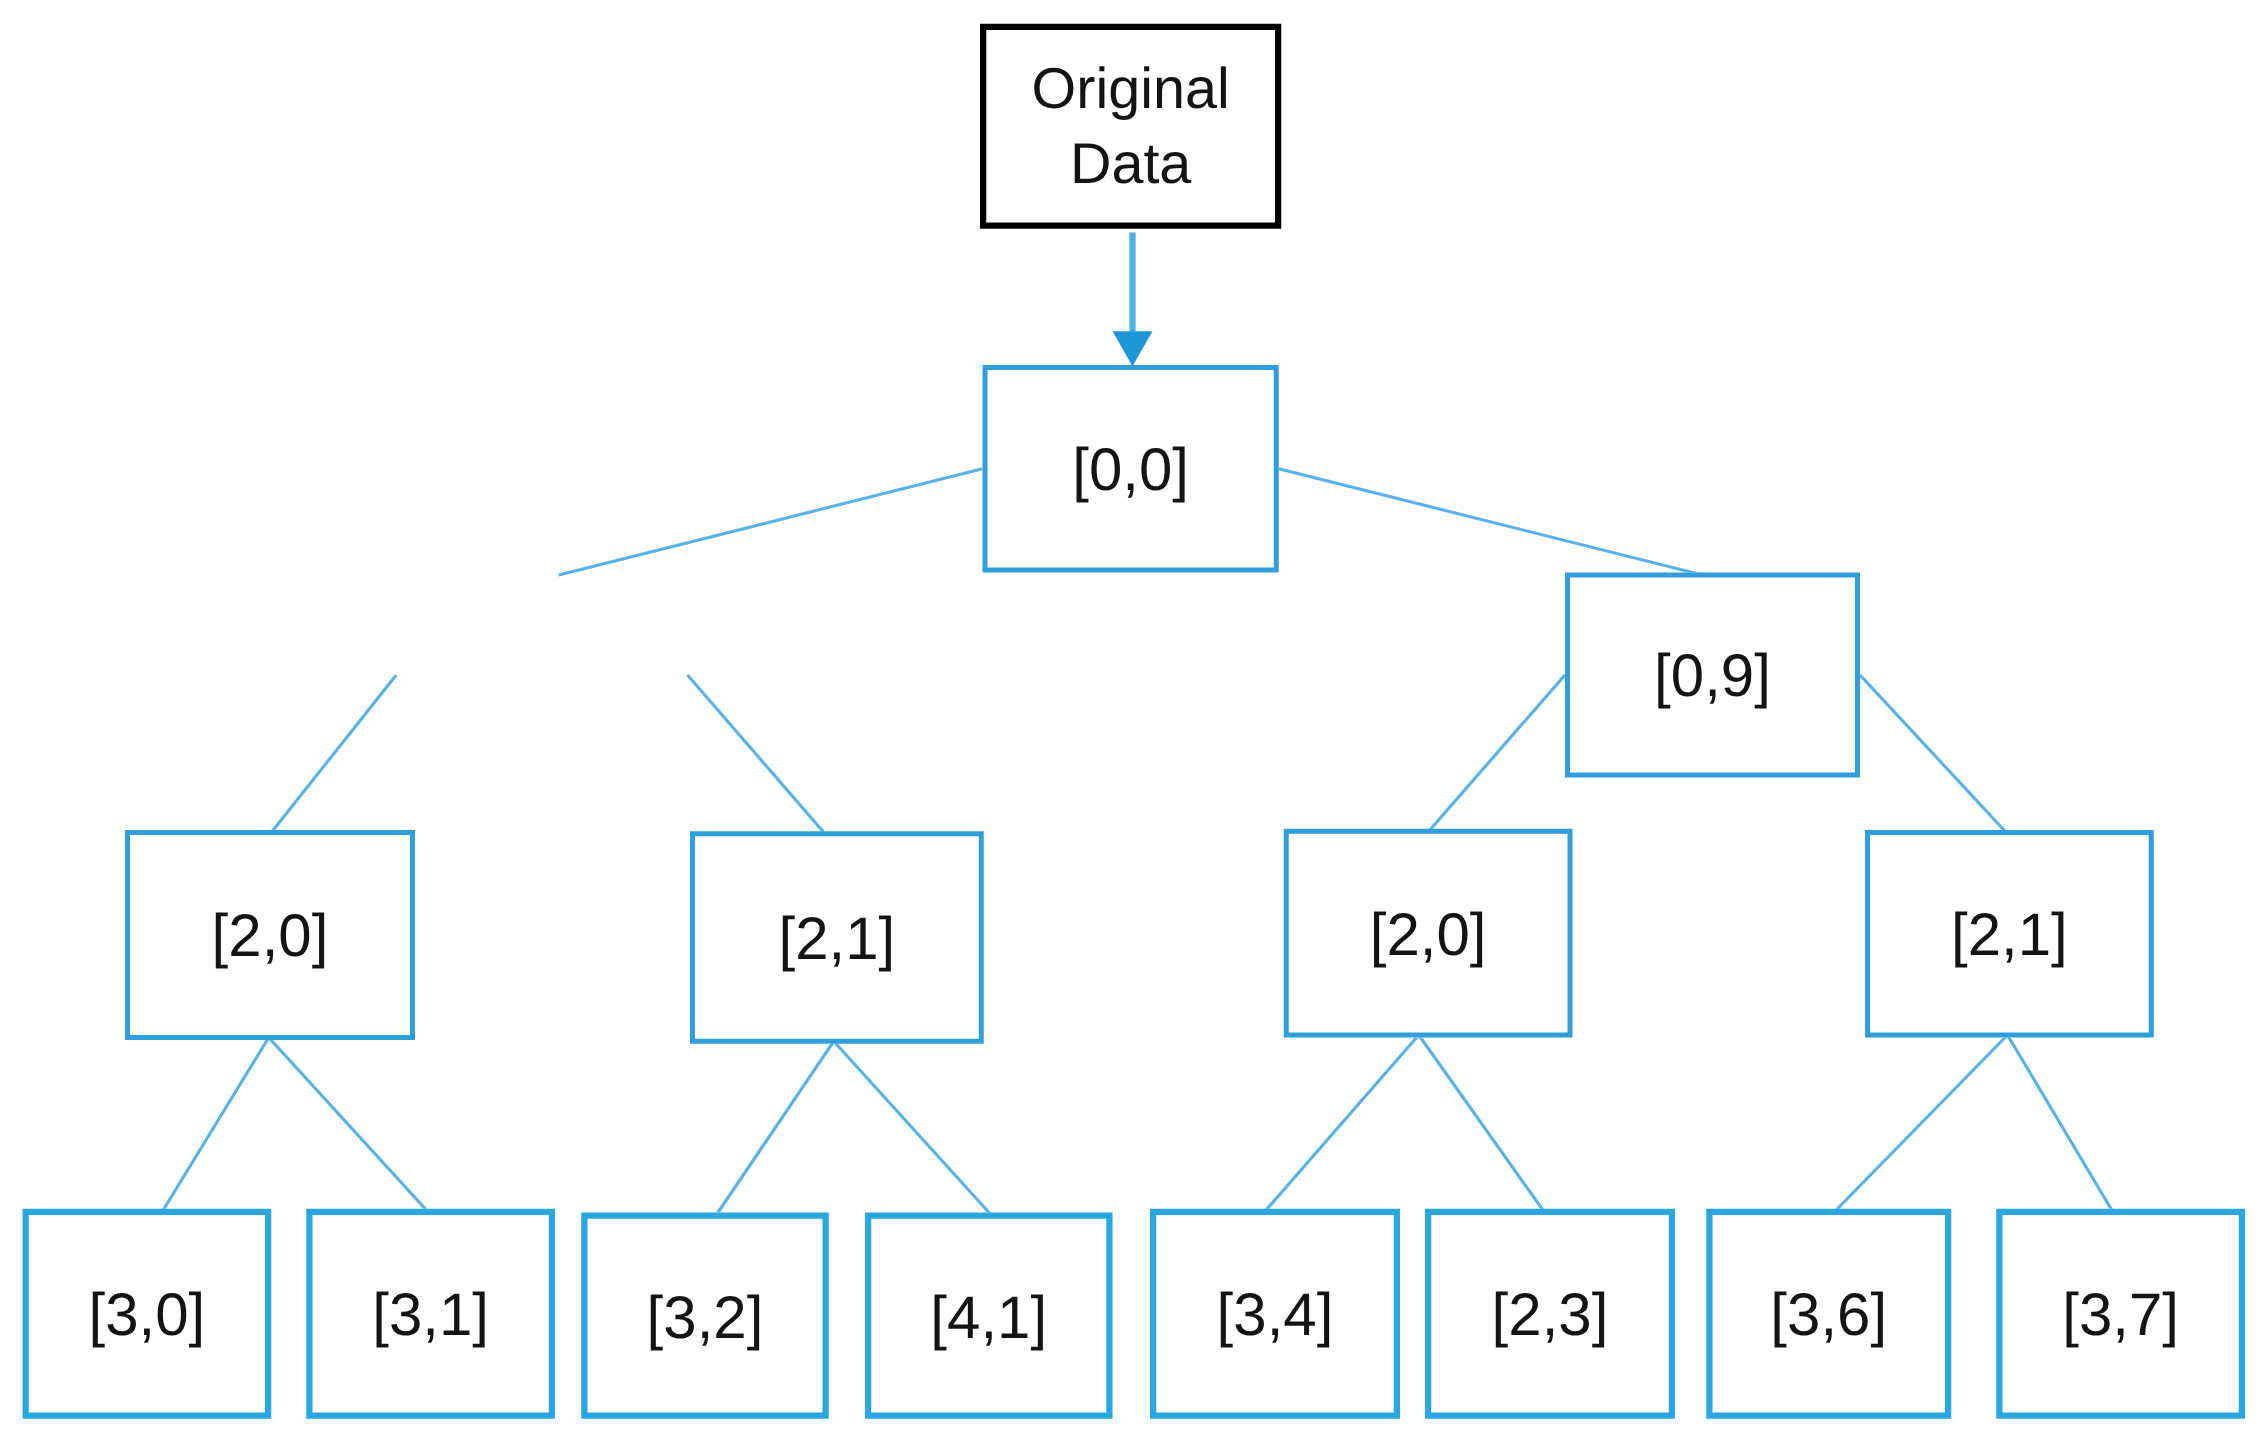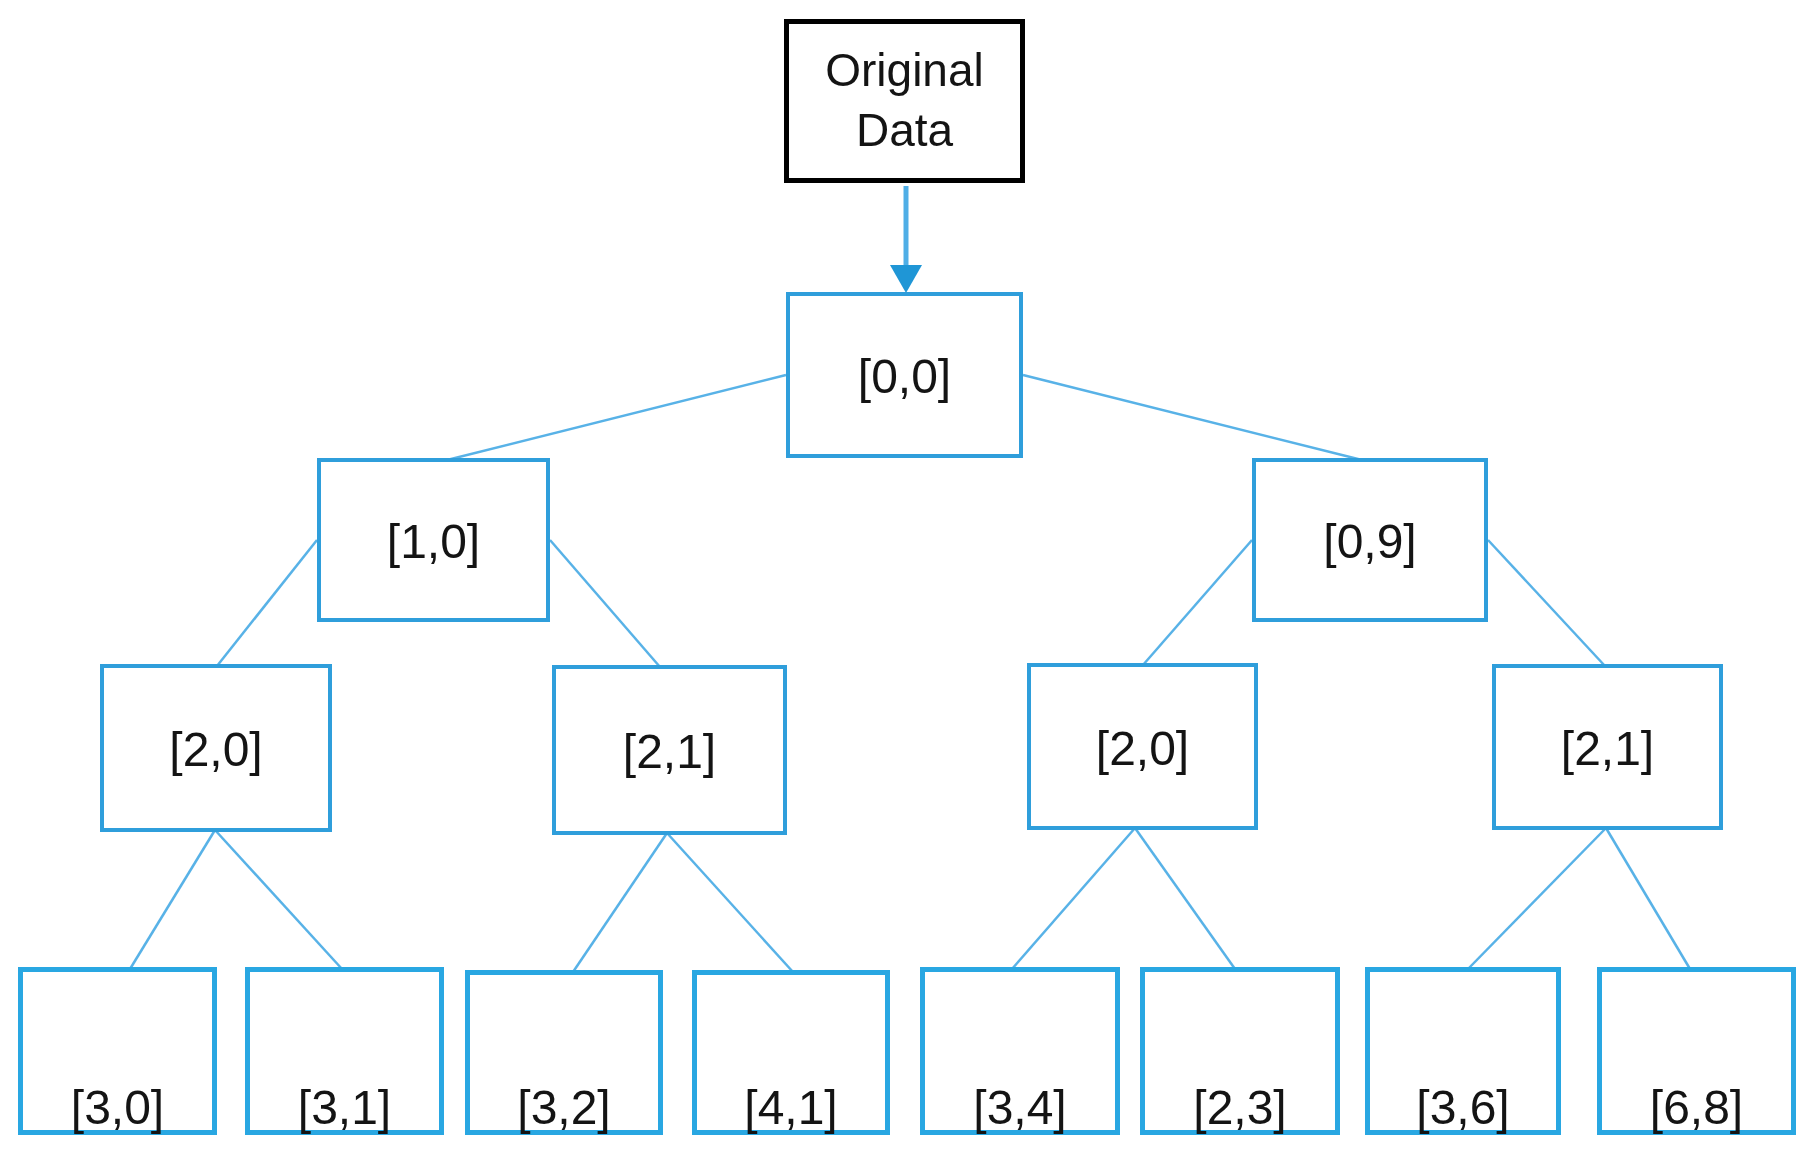--- a/index.html
+++ b/index.html
@@ -51,21 +51,21 @@
     justify-content: center;
     z-index: 1;
     color: var(--text);
   }
   .node .label {
     font-size: 48px;
     line-height: 1;
     white-space: nowrap;
     transform: translateY(2px);
   }
-  .node.leaf { border-width: 5px; border-color: var(--leaf-border); align-items: flex-end; }
+  .node.leaf { border-width: 5px; border-color: var(--leaf-border); }
   .node.root {
     border: 5px solid var(--root-border);
   }
   .node.root .label {
     font-size: 46px;
     line-height: 1.3;
     white-space: normal;
     text-align: center;
     transform: none;
   }
@@ -103,23 +103,20 @@
   </svg>
 
   <div class="node root" style="left:784px;top:19px;width:241px;height:164px">
     <span class="label">Original Data</span>
   </div>
 
   <div class="node" style="left:786px;top:292px;width:237px;height:166px">
     <span class="label">[0,0]</span>
   </div>
 
-  <div class="node" style="left:317px;top:458px;width:233px;height:164px">
-    <span class="label">[1,0]</span>
-  </div>
 
   <div class="node" style="left:1252px;top:458px;width:236px;height:164px">
     <span class="label">[0,9]</span>
   </div>
 
   <div class="node" style="left:100px;top:664px;width:232px;height:168px">
     <span class="label">[2,0]</span>
   </div>
 
   <div class="node" style="left:552px;top:665px;width:235px;height:170px">
@@ -156,16 +153,16 @@
 
   <div class="node leaf" style="left:1140px;top:967px;width:200px;height:168px">
     <span class="label">[2,3]</span>
   </div>
 
   <div class="node leaf" style="left:1365px;top:967px;width:196px;height:168px">
     <span class="label">[3,6]</span>
   </div>
 
   <div class="node leaf" style="left:1597px;top:967px;width:199px;height:168px">
-    <span class="label">[6,8]</span>
+    <span class="label">[3,7]</span>
   </div>
 
 </div>
 
 </body></html>

